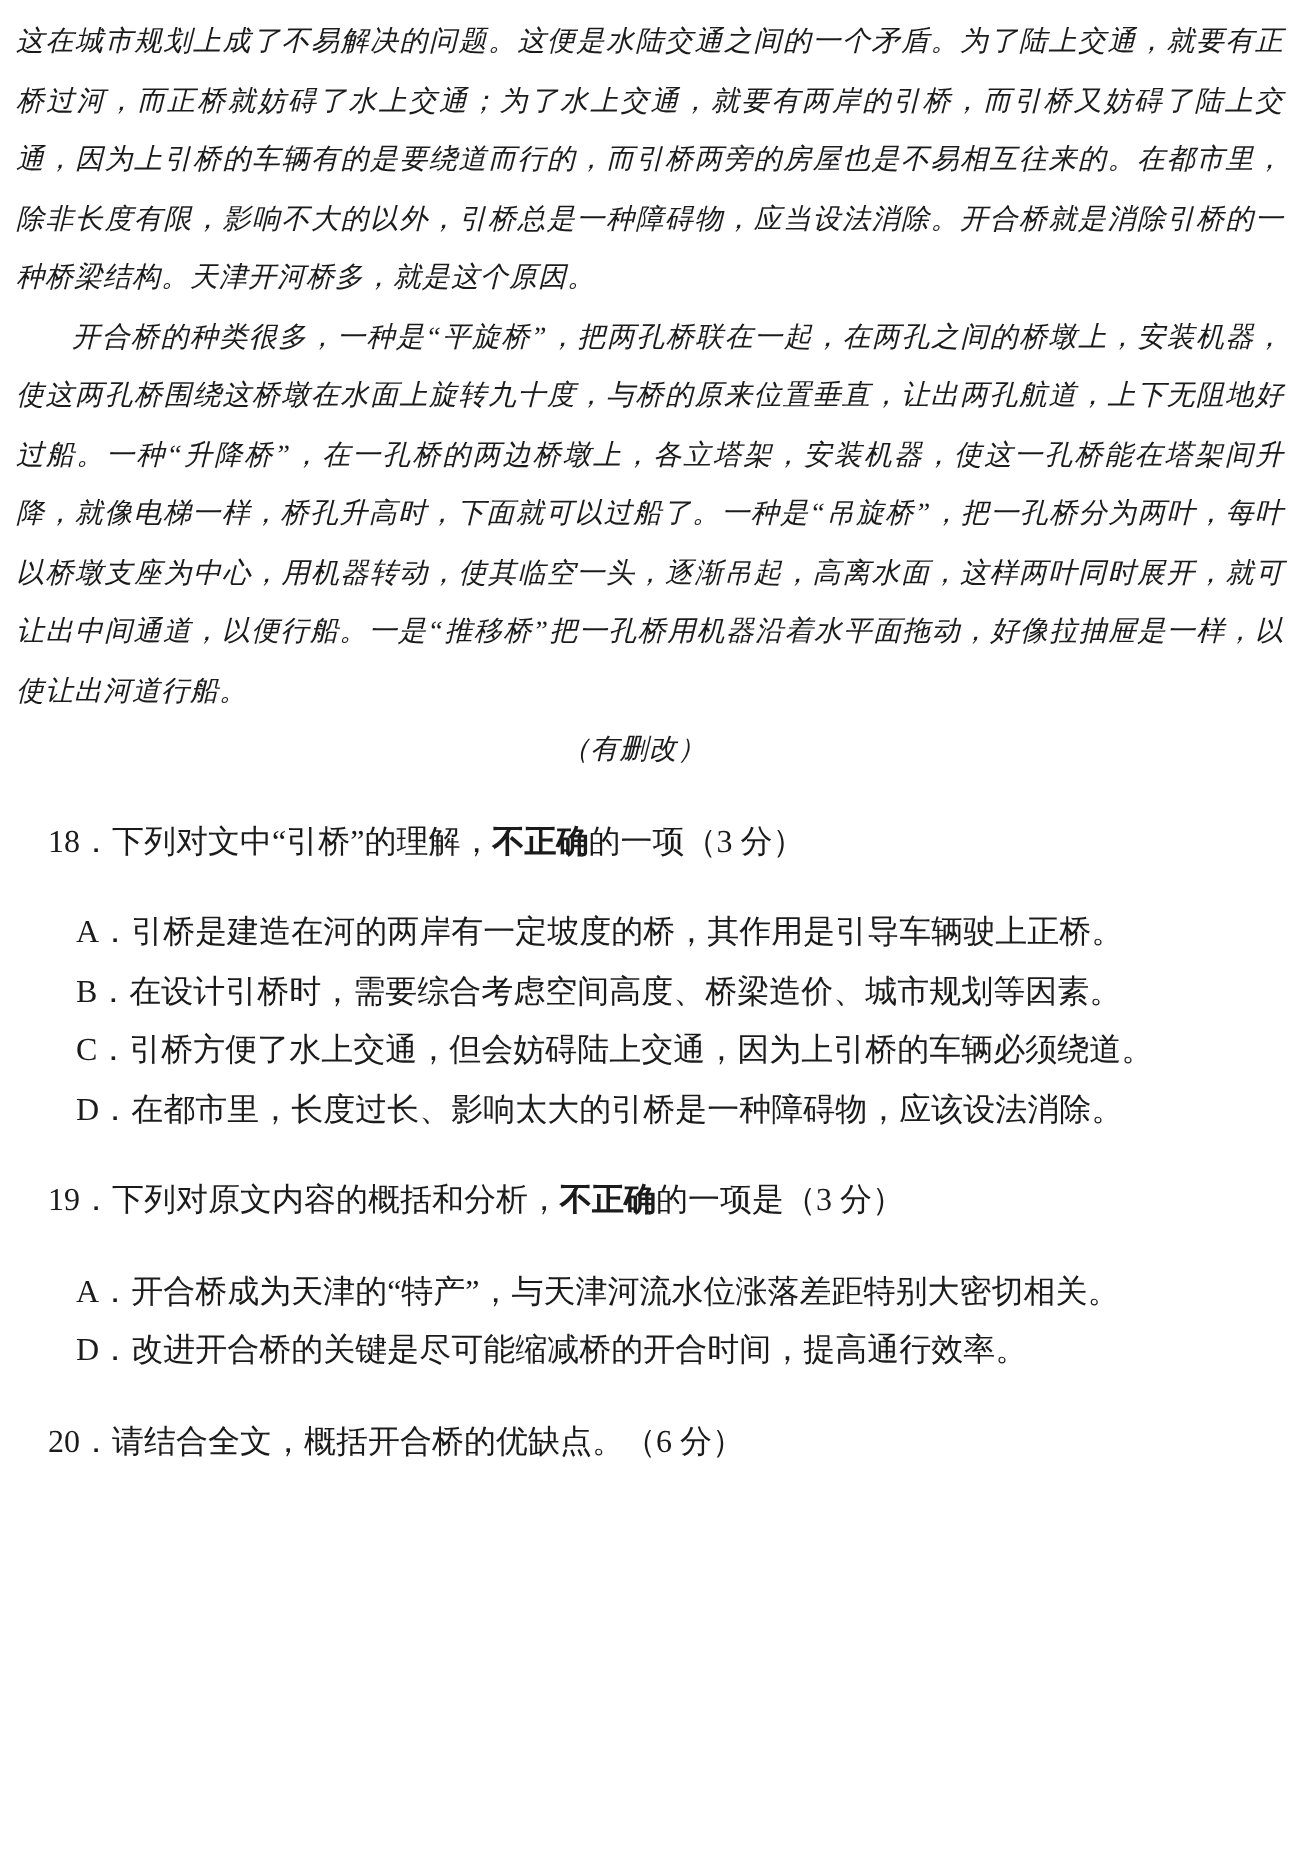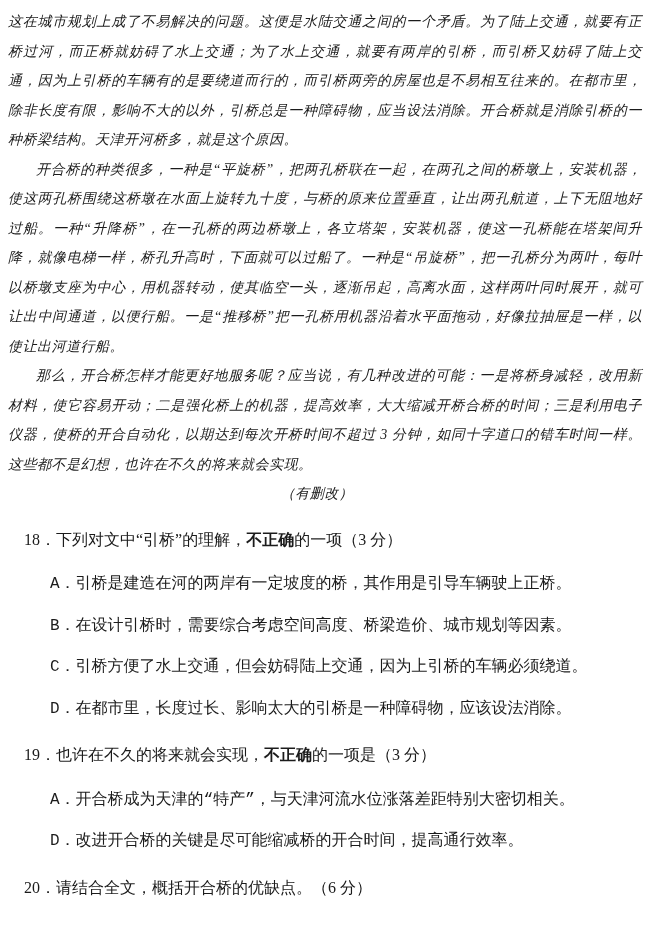--- a/index.html
+++ b/index.html
@@ -37,44 +37,43 @@
   
   .questions {
     font-family: "Liberation Serif", "DejaVu Serif", serif;
     font-style: normal;
     font-size: 16px;
     line-height: 29.5px;
   }
   .qrow { margin: 16px; }
   .qnum { display: inline; }
   .qstem b { font-weight: 700; }
-  .option { margin: 12px; padding-left: 30px; font-family: Liberation Mono, monospace; }
+  .option { margin: 0; padding-left: 30px; }
   .olabel { display: inline; }
 </style>
 </head>
 <body>
 
 <div class="page">
 
   <section class="passage">
     <p class="para first">这在城市规划上成了不易解决的问题。这便是水陆交通之间的一个矛盾。为了陆上交通，就要有正桥过河，而正桥就妨碍了水上交通；为了水上交通，就要有两岸的引桥，而引桥又妨碍了陆上交通，因为上引桥的车辆有的是要绕道而行的，而引桥两旁的房屋也是不易相互往来的。在都市里，除非长度有限，影响不大的以外，引桥总是一种障碍物，应当设法消除。开合桥就是消除引桥的一种桥梁结构。天津开河桥多，就是这个原因。</p>
     <p class="para">开合桥的种类很多，一种是“平旋桥”，把两孔桥联在一起，在两孔之间的桥墩上，安装机器，使这两孔桥围绕这桥墩在水面上旋转九十度，与桥的原来位置垂直，让出两孔航道，上下无阻地好过船。一种“升降桥”，在一孔桥的两边桥墩上，各立塔架，安装机器，使这一孔桥能在塔架间升降，就像电梯一样，桥孔升高时，下面就可以过船了。一种是“吊旋桥”，把一孔桥分为两叶，每叶以桥墩支座为中心，用机器转动，使其临空一头，逐渐吊起，高离水面，这样两叶同时展开，就可让出中间通道，以便行船。一是“推移桥”把一孔桥用机器沿着水平面拖动，好像拉抽屉是一样，以使让出河道行船。</p>
-    <p class="para">那么，开合桥怎样才能更好地服务呢？应当说，有几种改进的可能：一是将桥身减轻，改用新材料，使它容易开动；二是强化桥上的机器，提高效率，大大缩减开桥合桥的时间；三是利用电子仪器，使桥的开合自动化，以期达到每次开桥时间不超过 3 分钟，如同十字道口的错车时间一样。这些都不是幻想，也许在不久的将来就会实现。</p>
     <p class="attribution">（有删改）</p>
   </section>
 
   <section class="questions">
 
     <p class="qrow"><span class="qnum">18．</span><span class="qstem"><span>下列对文中“引桥”的理解，</span><b>不正确</b><span>的一项（3 分）</span></span></p>
     <p class="option"><span class="olabel">A．</span><span>引桥是建造在河的两岸有一定坡度的桥，其作用是引导车辆驶上正桥。</span></p>
     <p class="option"><span class="olabel">B．</span><span>在设计引桥时，需要综合考虑空间高度、桥梁造价、城市规划等因素。</span></p>
     <p class="option"><span class="olabel">C．</span><span>引桥方便了水上交通，但会妨碍陆上交通，因为上引桥的车辆必须绕道。</span></p>
     <p class="option"><span class="olabel">D．</span><span>在都市里，长度过长、影响太大的引桥是一种障碍物，应该设法消除。</span></p>
 
-    <p class="qrow"><span class="qnum">19．</span><span class="qstem"><span>也许在不久的将来就会实现，</span><b>不正确</b><span>的一项是（3 分）</span></span></p>
+    <p class="qrow"><span class="qnum">19．</span><span class="qstem"><span>下列对原文内容的概括和分析，</span><b>不正确</b><span>的一项是（3 分）</span></span></p>
     <p class="option"><span class="olabel">A．</span><span>开合桥成为天津的“特产”，与天津河流水位涨落差距特别大密切相关。</span></p>
     <p class="option"><span class="olabel">D．</span><span>改进开合桥的关键是尽可能缩减桥的开合时间，提高通行效率。</span></p>
 
     <p class="qrow"><span class="qnum">20．</span><span class="qstem"><span>请结合全文，概括开合桥的优缺点。（6 分）</span><b></b><span></span></span></p>
 
   </section>
 
 </div>
 
 </body></html>

